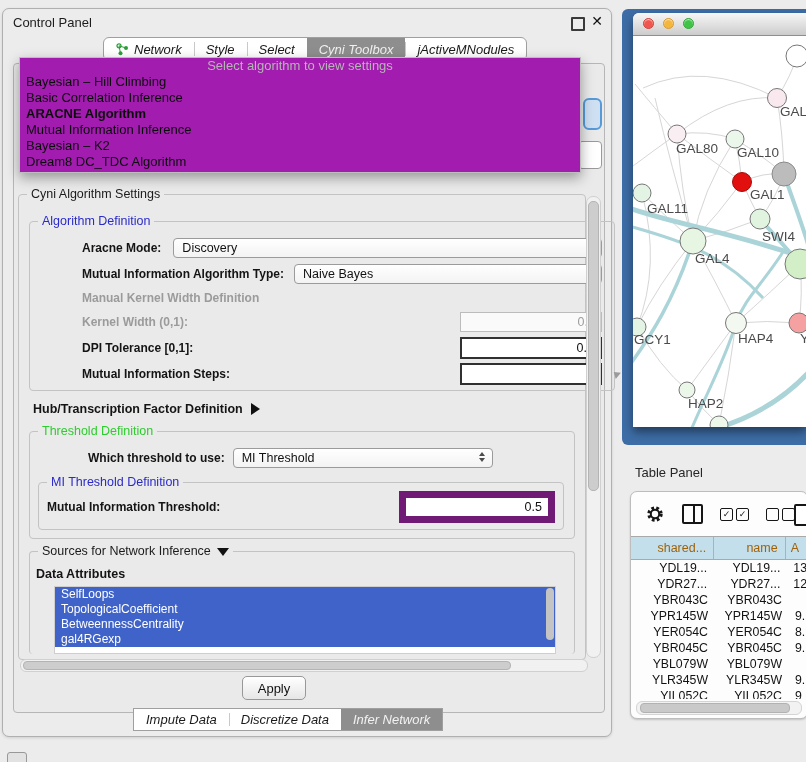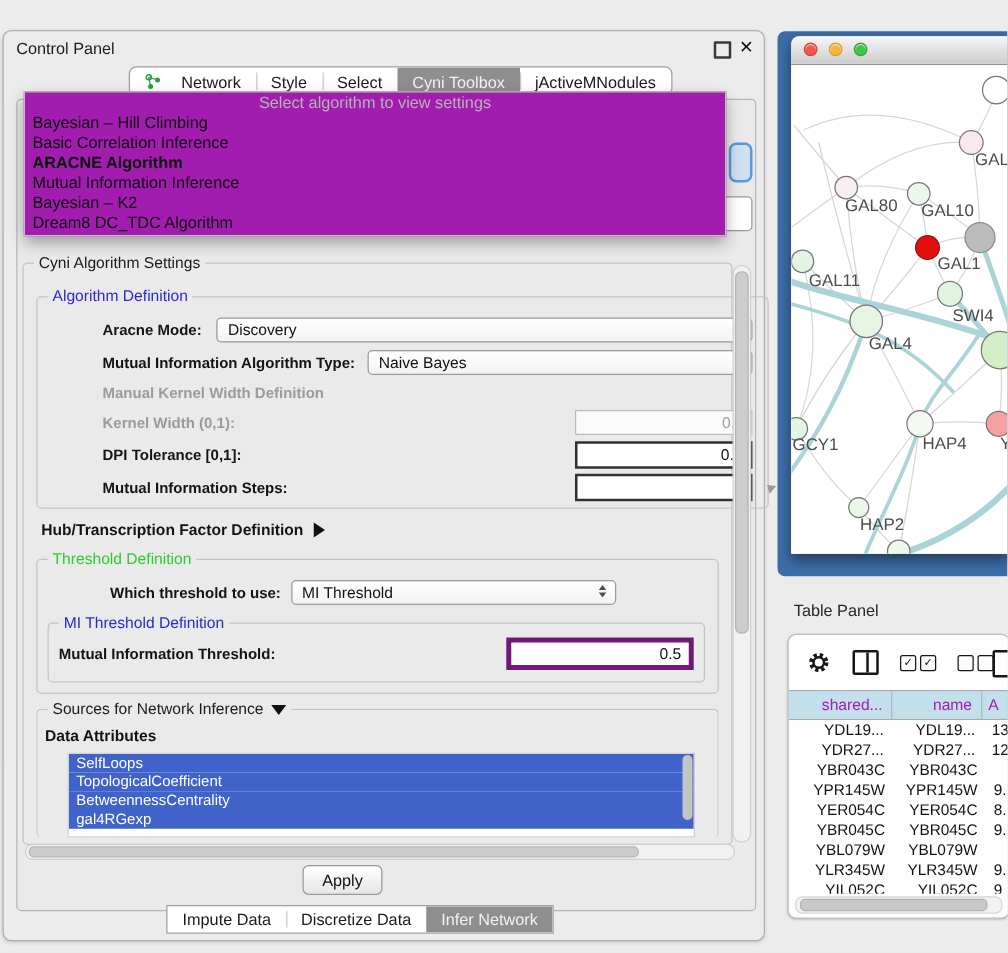--- a/index.html
+++ b/index.html
@@ -1,27 +1,27 @@
 <!DOCTYPE html>
 <html><head>
 <meta charset="utf-8">
 <style>
   html,body{margin:0;padding:0;}
   body{width:806px;height:762px;background:#ececec;font-family:"Liberation Sans","DejaVu Sans",sans-serif;position:relative;overflow:hidden;-webkit-font-smoothing:antialiased;}
-  #root{position:absolute;inset:0;margin-top:16px;}
+  #root{position:absolute;inset:0;}
 
   
   #control-panel{position:absolute;left:2px;top:8px;width:608px;height:727px;background:#ececec;border:1px solid #b0b0b0;border-radius:7px;box-shadow:0 1px 3px rgba(0,0,0,.12);}
   .cp-title{position:absolute;left:10px;top:6px;font-size:13px;color:#1c1c1c;}
   .float-btn{position:absolute;right:26px;top:8px;width:10px;height:10px;border:2px solid #3a3a3a;border-radius:1px;background:#ececec;}
   .close-btn{position:absolute;right:8px;top:4px;font-size:14px;font-weight:bold;color:#111;}
 
   
   #top-tabs{position:absolute;left:100px;top:28px;height:22px;display:inline-flex;align-items:stretch;background:#fff;border:1px solid #9f9f9f;border-radius:6px;overflow:hidden;}
-  .tab{display:flex;align-items:center;gap:16px;padding:0 12px;font-size:13px;color:#1a1a1a;position:relative;}
+  .tab{display:flex;align-items:center;gap:5px;padding:0 12px;font-size:13px;color:#1a1a1a;position:relative;font-style:italic;}
   .tab .sep{position:absolute;left:0;top:4px;bottom:4px;width:1px;background:#c9c9c9;}
   .tab.selected{background:#8e8e8e;color:#f2f2f2;}
   .net-ico{width:13px;height:13px;display:inline-block;}
 
   
   #cp-content{position:absolute;left:10px;top:54px;width:590px;height:648px;background:#eaeaea;border:1px solid #b6b6b6;border-radius:4px;}
 
   
   .group{position:absolute;border:1px solid #c3c3c3;border-radius:4px;}
   .group > .gtitle{position:absolute;top:-8px;left:8px;background:#eaeaea;padding:0 4px;font-size:12.5px;color:#1b1b1b;white-space:nowrap;}
@@ -31,21 +31,21 @@
   .srow{display:flex;align-items:center;margin:0 12px 6px 12px;height:20px;}
   .flabel{font-weight:bold;font-size:12px;color:#141414;white-space:nowrap;}
   .flabel.dis{color:#9b9b9b;}
 
   .combo{background:linear-gradient(#ffffff,#f3f3f3);border:1px solid #9b9b9b;border-radius:4px;height:20px;display:flex;align-items:center;padding:0 24px 0 8px;font-size:12.5px;color:#111;position:relative;box-sizing:border-box;}
   .spin{position:absolute;right:7px;top:3px;display:flex;flex-direction:column;gap:2px;}
   .spin i{display:block;width:0;height:0;border-left:3.5px solid transparent;border-right:3.5px solid transparent;}
   .spin .up{border-bottom:4px solid #4c4c4c;}
   .spin .dn{border-top:4px solid #4c4c4c;}
 
-  .tinput{height:18px;border:4px solid #701a75;background:#fff;text-align:right;font-size:12.5px;padding:0 6px;font-family:inherit;color:#111;box-sizing:content-box;}
+  .tinput{height:18px;border:7px solid #701a75;background:#fff;text-align:right;font-size:12.5px;padding:0 6px;font-family:inherit;color:#111;box-sizing:content-box;}
   .tinput.dark{border:2px solid #303030;}
   .tinput.dis{border:1px solid #bcbcbc;color:#9d9d9d;background:#fafafa;}
   .chk{width:13px;height:13px;border:1px solid #c2c2c2;border-radius:3px;background:#f6f6f6;}
 
   .tri-right{display:inline-block;width:0;height:0;border-top:6px solid transparent;border-bottom:6px solid transparent;border-left:9px solid #111;margin-left:8px;vertical-align:middle;}
   .tri-down{display:inline-block;width:0;height:0;border-left:6px solid transparent;border-right:6px solid transparent;border-top:8px solid #111;margin-left:6px;vertical-align:-1px;}
 
   
   #sources-list{position:relative;margin:4px 0 0 18px;width:500px;height:66px;background:#fff;border:1px solid #cfcfcf;overflow:hidden;}
   .src-item{height:15px;line-height:15px;padding-left:6px;font-size:12px;color:#fff;background:#3f63c8;}
@@ -88,21 +88,21 @@
   #table-title{position:absolute;left:635px;top:465px;font-size:13px;color:#262626;}
   #table-window{position:absolute;left:630px;top:491px;width:176px;height:226px;background:#fdfdfd;border:1px solid #bdbdbd;border-radius:7px;overflow:hidden;box-shadow:0 1px 2px rgba(0,0,0,.18);}
   #tbl-toolbar{height:44px;display:flex;align-items:center;gap:17px;padding-left:14px;position:relative;}
   .gear-ico{width:20px;height:20px;}
   .cols-ico{width:17px;height:16px;border:2px solid #161616;border-radius:2px;position:relative;}
   .cols-ico:after{content:"";position:absolute;left:50%;top:0;bottom:0;width:2px;background:#161616;}
   .chkpair{display:flex;gap:3px;}
   .mini-box{width:11px;height:11px;border:1.5px solid #161616;border-radius:2px;font-size:9px;line-height:10px;text-align:center;color:#161616;font-weight:bold;}
   .page-ico{position:absolute;right:-7px;top:12px;width:16px;height:18px;border:2px solid #161616;border-radius:2px;background:#fff;}
   #tbl-head{display:flex;height:22px;border-top:1px solid #a9a9a9;border-bottom:1px solid #a9a9a9;background:#c2dfeb;}
-  .hcell{box-sizing:border-box;border-right:1px solid #9db6c0;font-size:12.5px;color:#a21caf;display:flex;align-items:center;justify-content:flex-end;padding-right:7px;background:#c2dfeb;}
+  .hcell{box-sizing:border-box;border-right:1px solid #9db6c0;font-size:12.5px;color:#a16207;display:flex;align-items:center;justify-content:flex-end;padding-right:7px;background:#c2dfeb;}
   .hcell.c1{width:86px;}
   .hcell.c2{width:74px;}
   .hcell.c3{flex:1;justify-content:flex-start;padding-left:5px;}
   #tbl-rows{height:139px;overflow:hidden;}
   .t-row{display:flex;height:16px;align-items:center;}
   .tcell{box-sizing:border-box;font-size:12.3px;color:#121212;text-align:right;padding-right:9px;}
   .tcell.c1{width:86px;}
   .tcell.c2{width:74px;}
   .tcell.c3{flex:1;text-align:left;padding-left:4px;padding-right:0;}
   #tbl-hscroll{height:12px;margin:2px 5px 0 5px;background:#f2f2f2;border:1px solid #d4d4d4;border-radius:6px;position:relative;}

